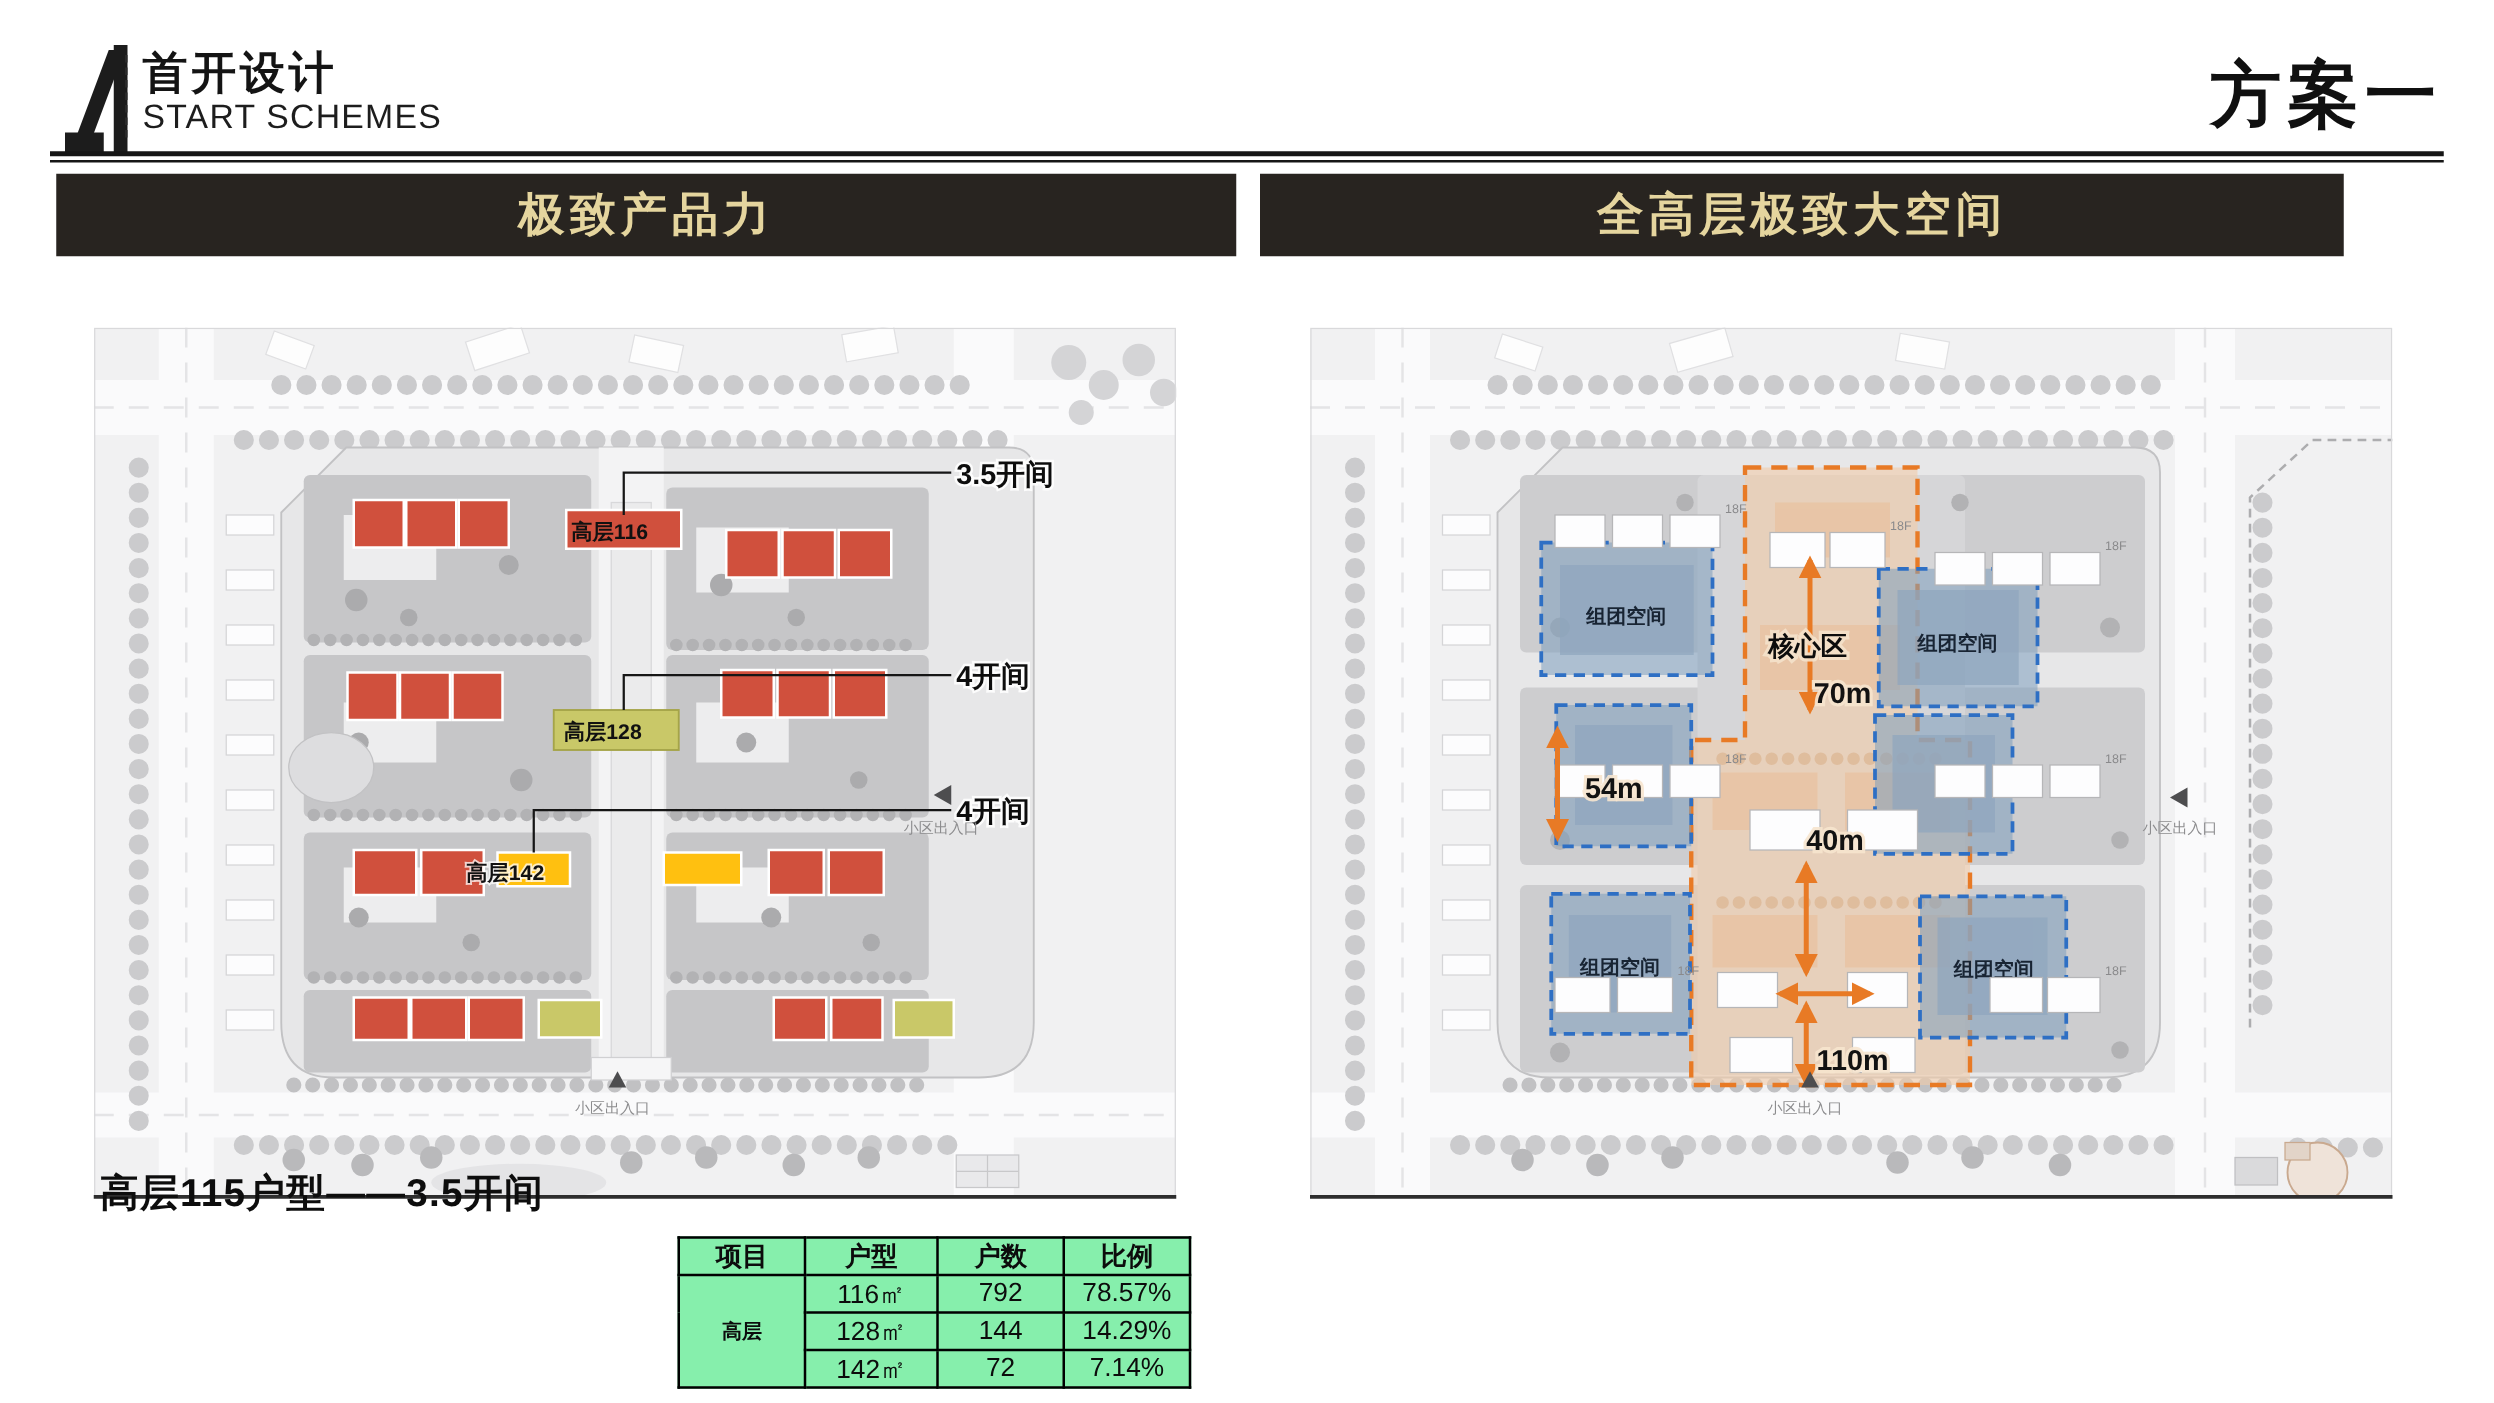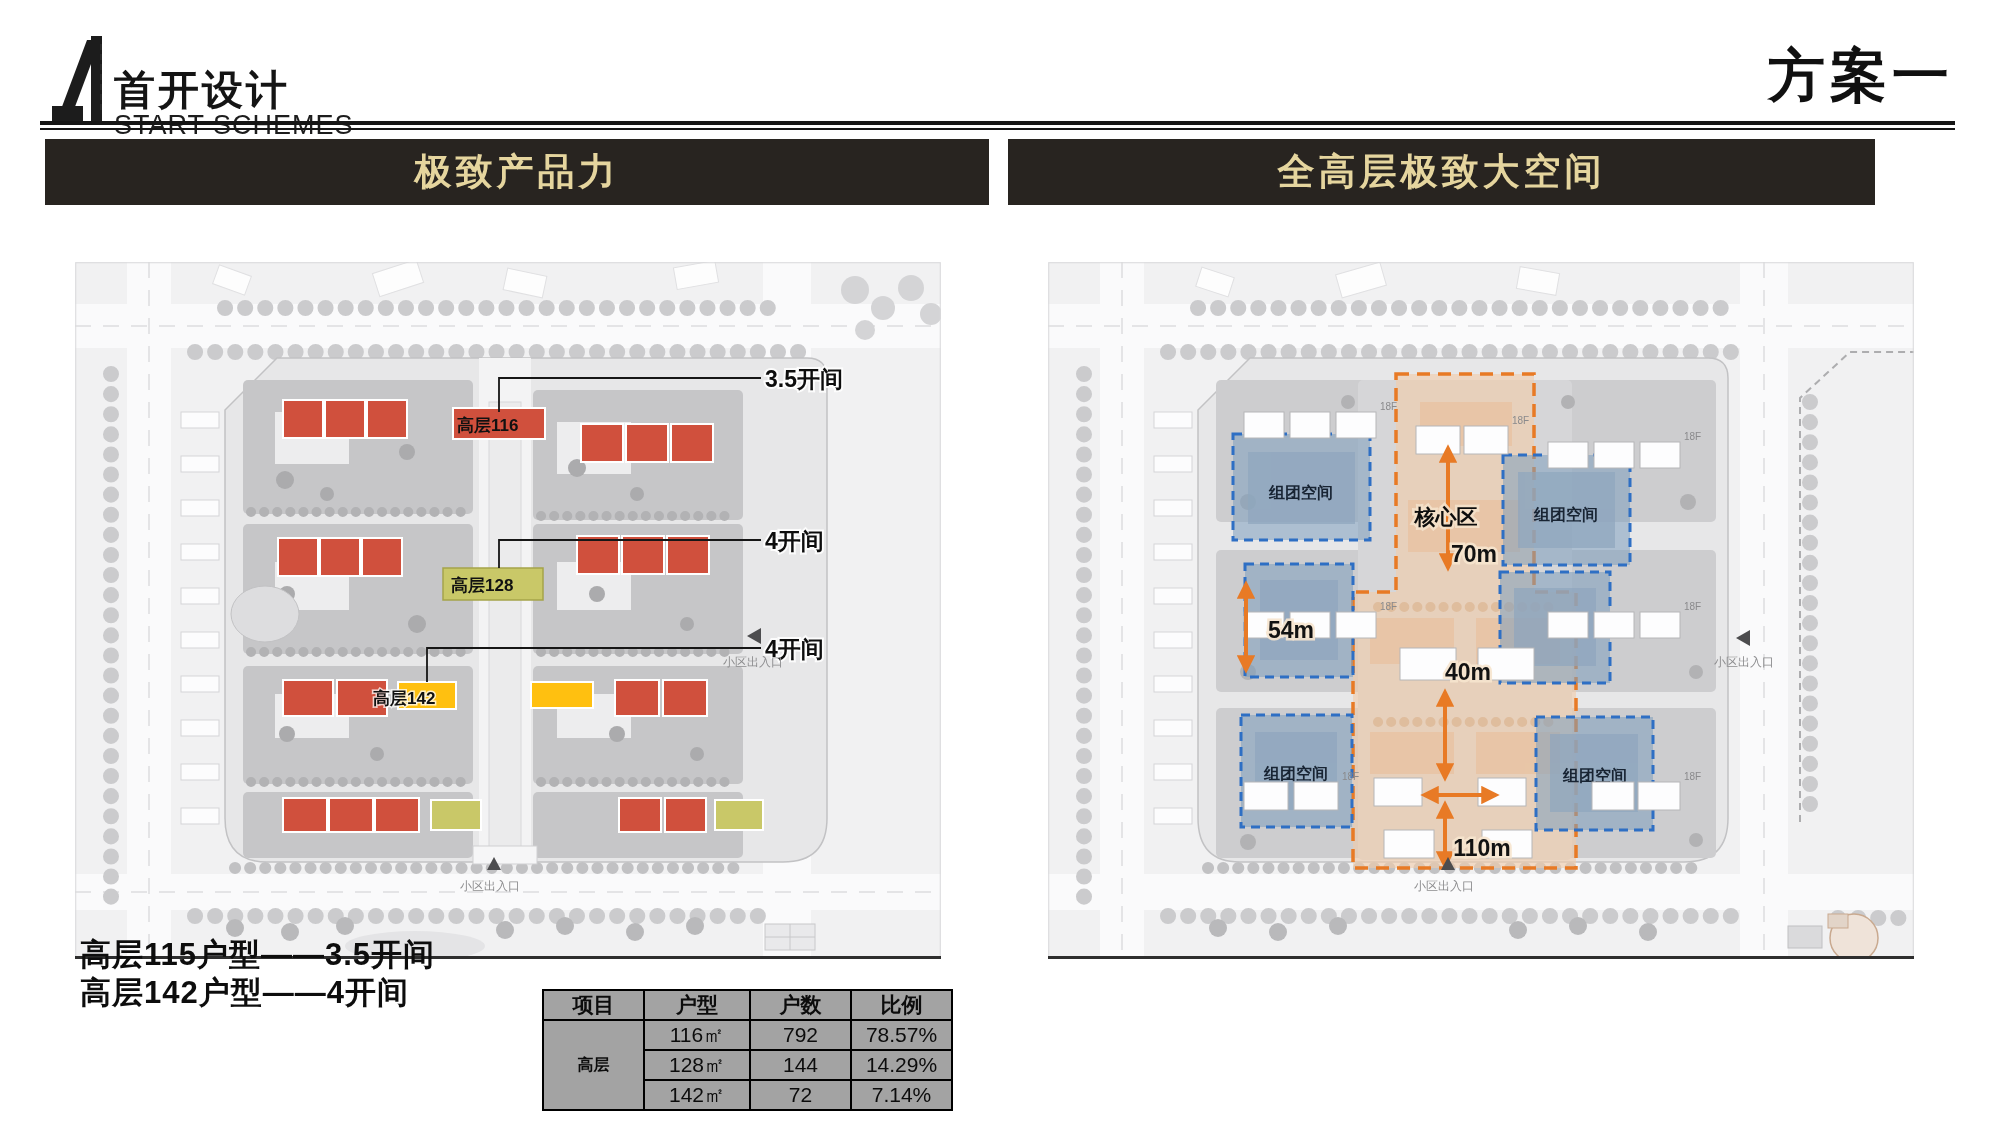--- a/index.html
+++ b/index.html
@@ -3,40 +3,40 @@
 <meta charset="utf-8">
 <style>
   html,body{margin:0;padding:0;background:#fff;}
   .page{position:relative;width:1995px;height:1122px;background:#fff;overflow:hidden;
         font-family:"Liberation Sans","DejaVu Sans",sans-serif;color:#111;}
   
   .logo-wrap{position:absolute;left:45px;top:34px;display:flex;align-items:flex-start;}
   .logo-glyph{width:62px;height:92px;}
   .logo-sep{position:absolute;left:100px;top:44px;height:66px;border-left:2px dashed #2a2a2a;}
   .logo-text{position:absolute;left:114px;top:40px;}
-  .logo-cn{font-size:41px;font-weight:800;letter-spacing:3px;color:#141414;line-height:36px;margin-top:32px;}
+  .logo-cn{font-size:36px;font-weight:800;letter-spacing:3px;color:#141414;line-height:36px;}
   .logo-en{font-size:27px;font-weight:400;letter-spacing:1px;color:#1d1d1d;line-height:34px;}
   .scheme{position:absolute;left:1624px;top:38px;width:330px;text-align:right;
           font-size:57px;font-weight:800;letter-spacing:5px;color:#101010;}
   .rule1{position:absolute;left:40px;top:121px;width:1915px;height:4px;background:#161616;}
   .rule2{position:absolute;left:40px;top:128px;width:1915px;height:2px;background:#161616;}
   
   .banner{position:absolute;top:139px;height:66px;background:#282420;display:flex;
           align-items:center;justify-content:center;}
   .banner span{font-size:37px;font-weight:800;letter-spacing:4px;color:#E5D59E;}
   .banner-left{left:45px;width:944px;}
   .banner-right{left:1008px;width:867px;}
   
   .plan{position:absolute;display:block;}
   .plan-underline{position:absolute;height:3px;background:#2e2e2e;}
   
   .summary{position:absolute;left:80px;top:936px;}
   .summary div{font-size:31px;font-weight:800;color:#0d0d0d;line-height:38px;letter-spacing:1px;}
   
-  table.mix{position:absolute;left:542px;top:989px;border-collapse:collapse;background:#a3a3a3;}
+  table.mix{position:absolute;left:542px;top:989px;border-collapse:collapse;background:#86efac;}
   table.mix th,table.mix td{border:2px solid #000;text-align:center;vertical-align:middle;
      font-size:21px;padding:0;height:25px;color:#0c0c0c;}
   table.mix th{width:99px;font-weight:700;}
   table.mix td.c1{width:99px;font-weight:600;font-size:16px;}
   table.mix td.c2{width:104px;}
   table.mix td.c3{width:98px;}
   table.mix td.c4{width:95px;}
   
   .blab{font:600 17px "Liberation Sans",sans-serif;fill:#111;}
   .blab-halo{font:600 17px "Liberation Sans",sans-serif;fill:#111;paint-order:stroke;stroke:rgba(255,255,255,.75);stroke-width:3px;}
@@ -401,21 +401,20 @@
       <circle cx="806" cy="676" r="24" fill="#EFE3D9" stroke="#C9A98F" stroke-width="1.5"></circle>
       <rect x="780" y="652" width="20" height="14" fill="#E2D4C8" stroke="#C9A98F"></rect>
       <rect x="740" y="664" width="34" height="22" fill="#DADADC" stroke="#C0C0C2"></rect>
     </g>
     <rect x="0.75" y="0.75" width="864.5" height="694.5" fill="none" stroke="#D9D9DB"></rect>
   </svg>
   <div class="plan-underline" style="left:1048px;top:956px;width:866px;"></div>
 
   <div class="summary">
     <div>高层115户型——3.5开间</div>
-    <div>高层142户型——4开间</div>
   </div>
 
   <table class="mix">
     <tbody>
         <tr>
       <th>项目</th>
       <th>户型</th>
       <th>户数</th>
       <th>比例</th>
     </tr>

